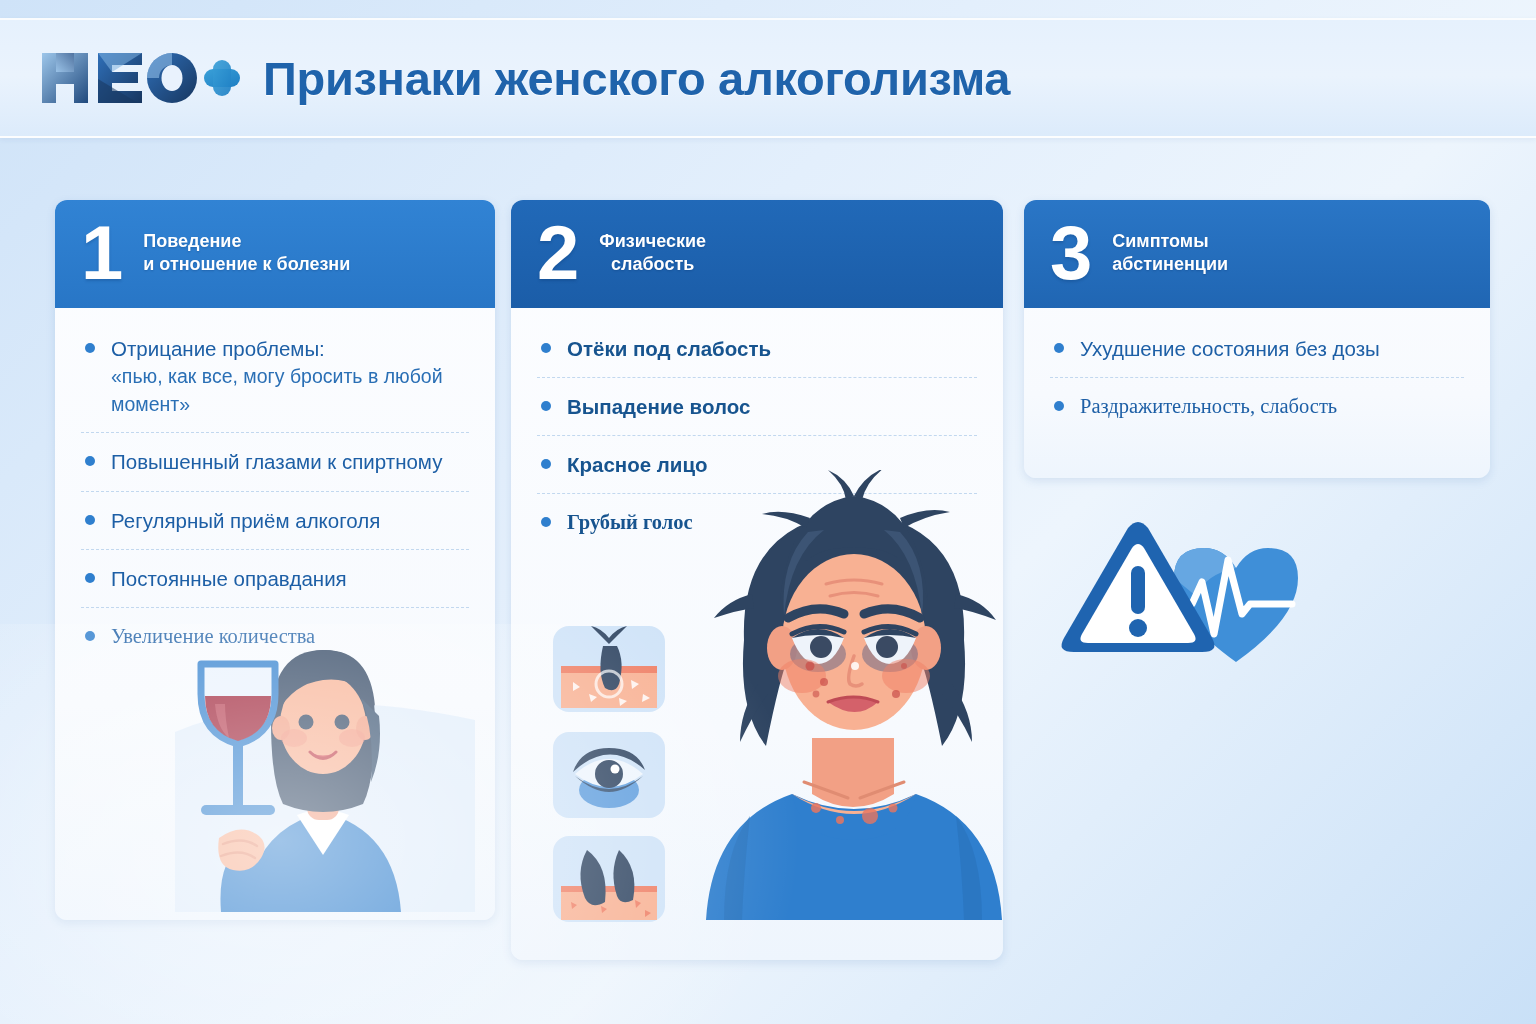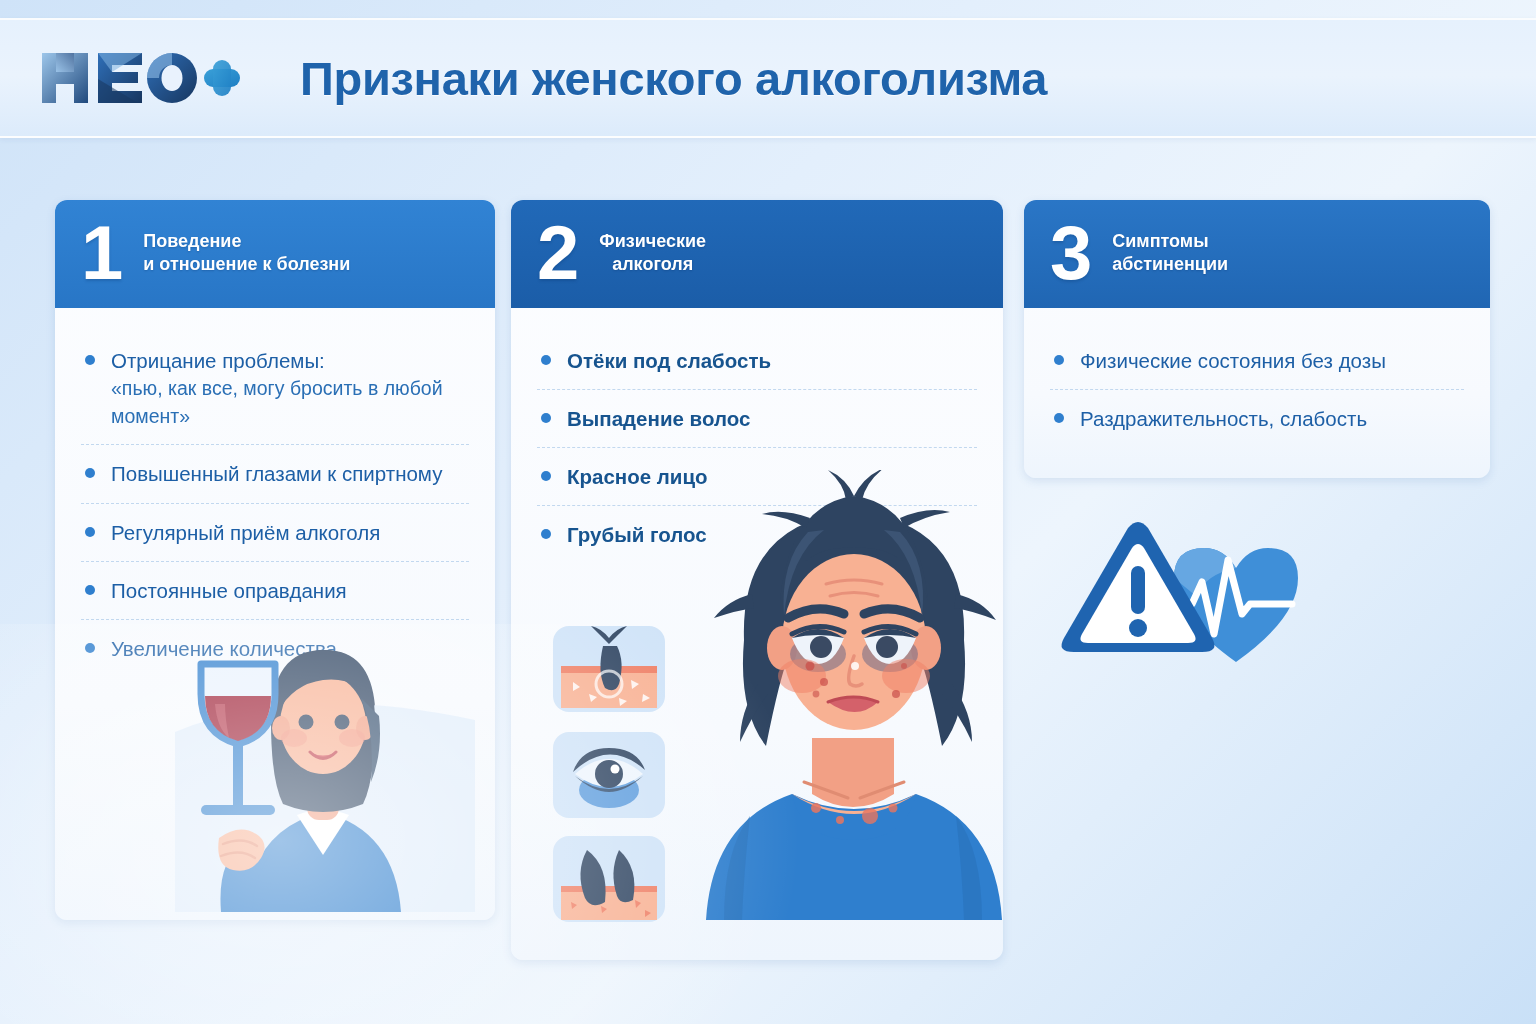--- a/index.html
+++ b/index.html
@@ -35,21 +35,20 @@
     position: absolute;
     left: 0; top: 18px;
     width: 1536px; height: 120px;
     background: linear-gradient(180deg, #e6f1fd 0%, #eaf3fd 48%, #dcebfb 100%);
     border-top: 2px solid rgba(255,255,255,0.85);
     border-bottom: 2px solid rgba(255,255,255,0.9);
     box-shadow: 0 2px 5px rgba(40,90,150,0.07);
     display: flex;
     align-items: center;
     padding-left: 36px;
-    gap: 37px;
   }
 
   .logo {
     display: flex;
     align-items: center;
     margin-right: 22px;
     flex: none;
   }
   .logo svg { display: block; }
 
@@ -122,26 +121,26 @@
 
   ul.bullets { list-style: none; }
   ul.bullets li {
     position: relative;
     padding: 0 0 14px 30px;
     margin-bottom: 14px;
     color: #1d5fa6;
     font-size: 20.5px;
     line-height: 1.42;
     border-bottom: 1px dashed #c2d8ef;
-    margin-top: 12px;
   }
   ul.bullets li:last-child {
     border-bottom: none;
     margin-bottom: 0;
     padding-bottom: 0;
+    font-family: Liberation Serif, serif;
   }
   ul.bullets li::before {
     content: "";
     position: absolute;
     left: 4px; top: 9px;
     width: 10px; height: 10px;
     border-radius: 50%;
     background: #2f7fce;
   }
   .bul-strong { font-weight: bold; color: #17548f; }
@@ -236,21 +235,21 @@
         </div>
       </div>
     </div>
 
     <div class="col col-2">
       <div class="card tall-2">
         <div class="card-head head-2">
           <div class="head-num">2</div>
           <div class="head-title">
             <span>Физические</span>
-            <span class="l2">алкоголя</span>
+            <span class="l2">слабость</span>
           </div>
         </div>
         <div class="card-body">
           <ul class="bullets">
             <li>
               <span class="bul-strong">Отёки под слабость</span>
             </li>
             <li>
               <span class="bul-strong">Выпадение волос</span>
             </li>
@@ -270,21 +269,21 @@
         <div class="card-head head-3">
           <div class="head-num">3</div>
           <div class="head-title">
             <span>Симптомы</span>
             <span class="l2">абстиненции</span>
           </div>
         </div>
         <div class="card-body">
           <ul class="bullets">
             <li>
-              <span>Физические состояния без дозы</span>
+              <span>Ухудшение состояния без дозы</span>
             </li>
             <li>
               <span>Раздражительность, слабость</span>
             </li>
           </ul>
         </div>
       </div>
     </div>
 
   </div>

